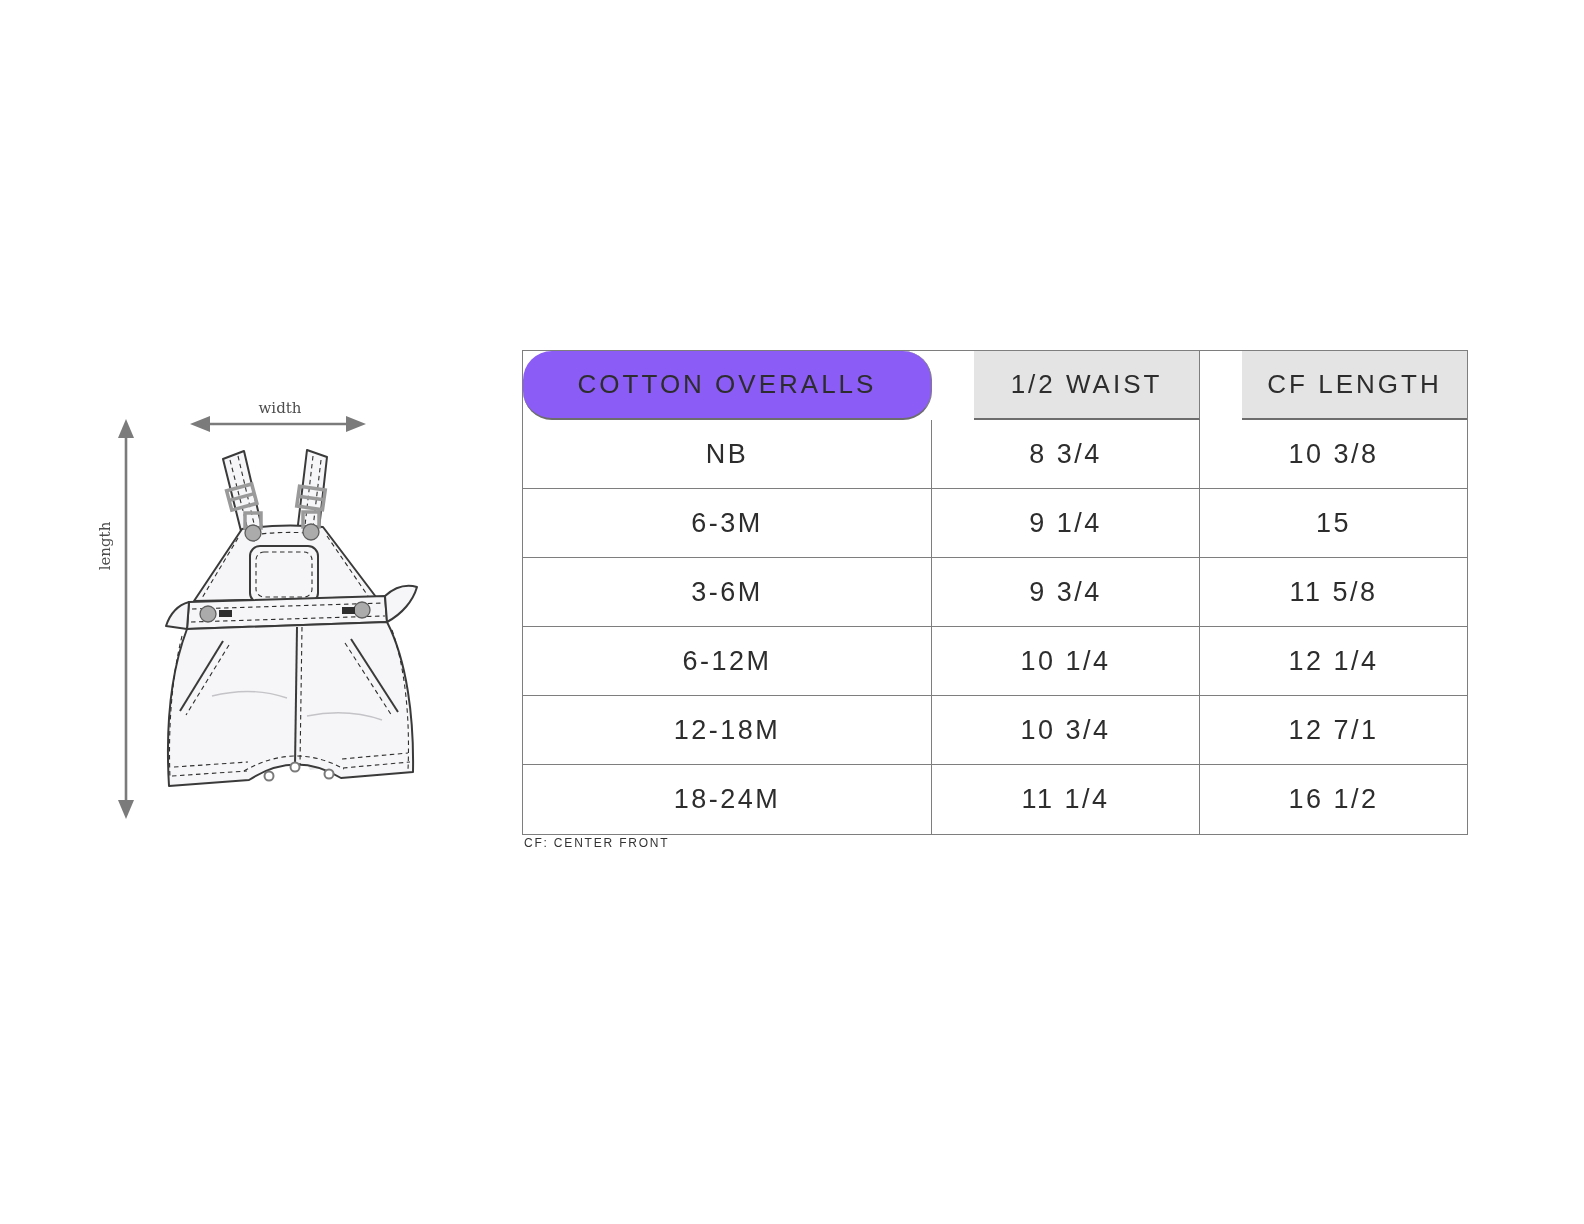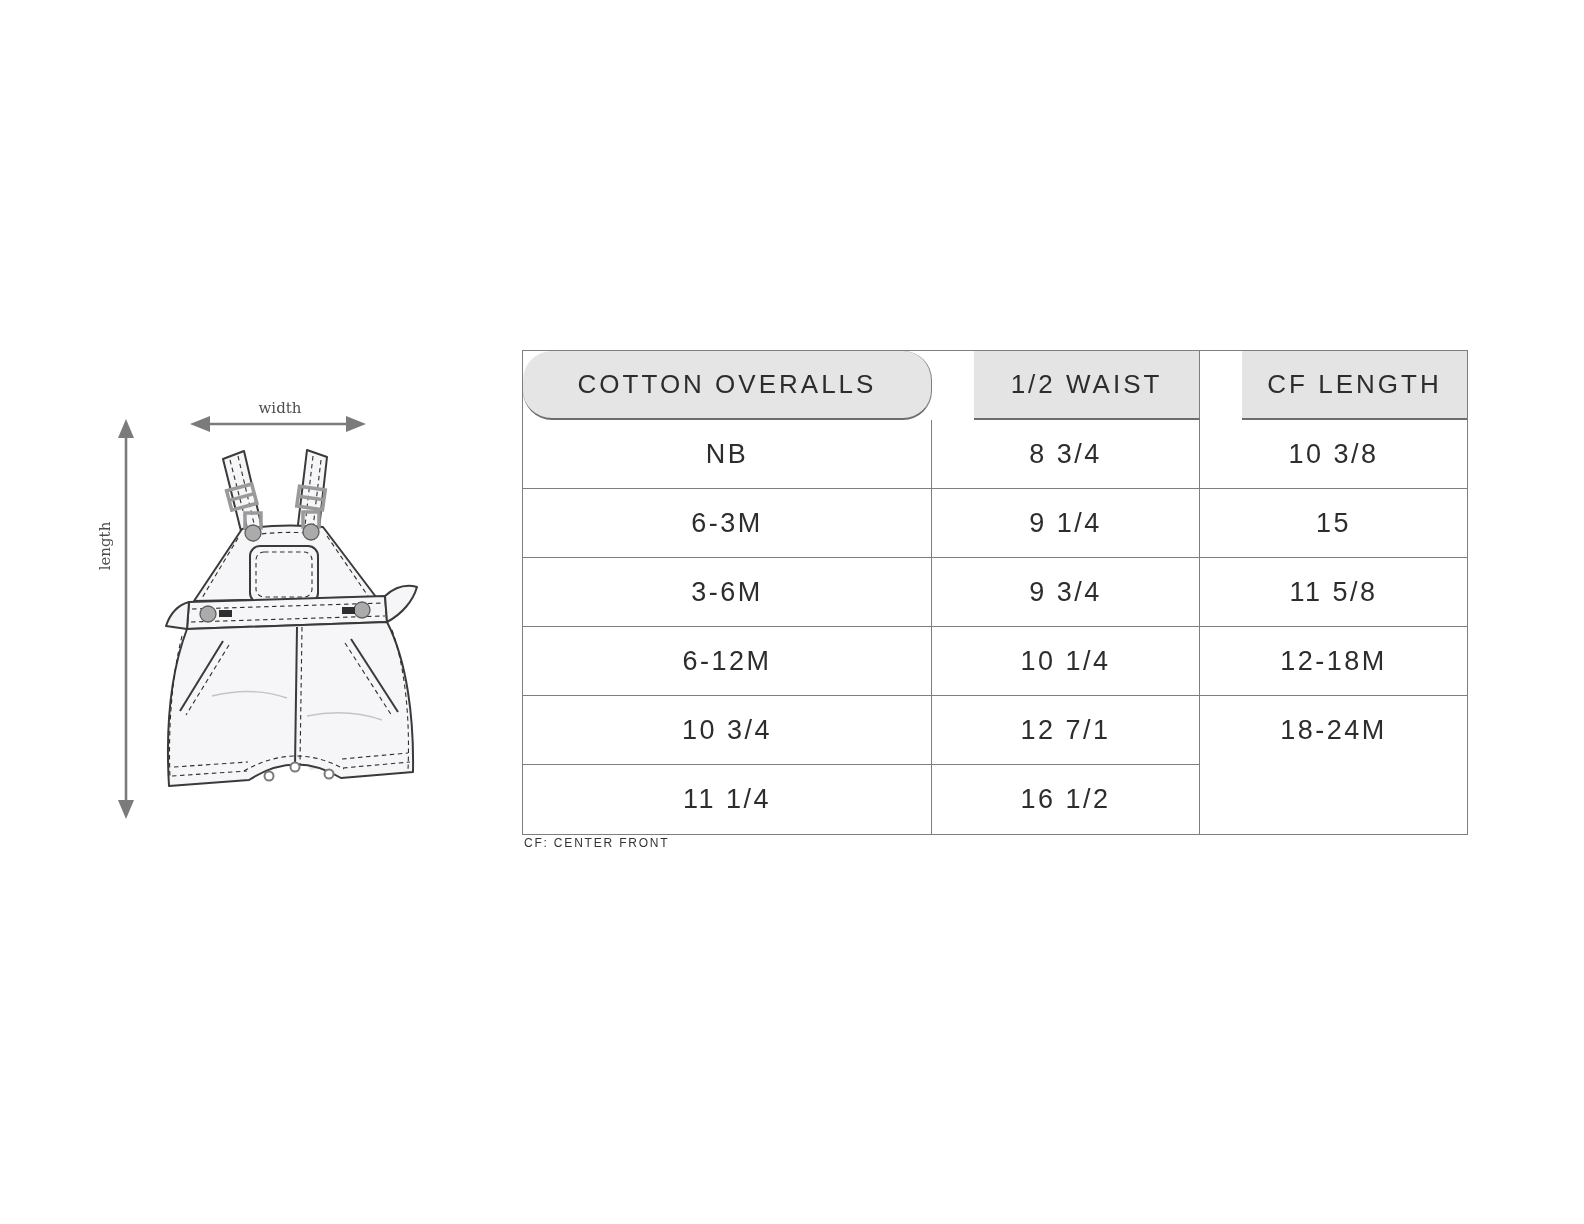--- a/index.html
+++ b/index.html
@@ -22,21 +22,21 @@
   .cell {
     display:flex; align-items:center; justify-content:center;
     border-right:1px solid #7e7e7e;
     border-bottom:1px solid #7e7e7e;
     font-size:27px; letter-spacing:2.5px;
     background:#ffffff; white-space:pre;
   }
   .cell:nth-child(3n) { border-right:none; }
   .cell.lastrow { border-bottom:none; }
   .cell.hdr { font-size:26px; letter-spacing:3px; border-bottom:2px solid #6d6d6d; }
-  .cell.hdr-primary { background:#e5e5e5;border-radius:29px; }
+  .cell.hdr-primary { background:#8b5cf6;border-radius:29px; }
   .cell.hdr-secondary { background:#e4e4e4;margin-left:42px; }
 
   .footnote {
     position:absolute; left:524px; top:836px;
     font-size:12px; letter-spacing:1.8px; color:#333333;
   }
 
   
   .outline { fill:none; stroke:#3a3a3a; stroke-width:2; stroke-linejoin:round; }
   .fillpanel { fill:#f6f6f8; stroke:#3a3a3a; stroke-width:2; stroke-linejoin:round; }
@@ -182,20 +182,21 @@
     <div class="cell">6-3M</div>
     <div class="cell">9 1/4</div>
     <div class="cell">15</div>
 
     <div class="cell">3-6M</div>
     <div class="cell">9 3/4</div>
     <div class="cell">11 5/8</div>
 
     <div class="cell">6-12M</div>
     <div class="cell">10 1/4</div>
+    <div class="cell">12 1/4</div>
 
     <div class="cell">12-18M</div>
     <div class="cell">10 3/4</div>
     <div class="cell">12 7/1</div>
 
     <div class="cell lastrow">18-24M</div>
     <div class="cell lastrow">11 1/4</div>
     <div class="cell lastrow">16 1/2</div>
   </div>
 

